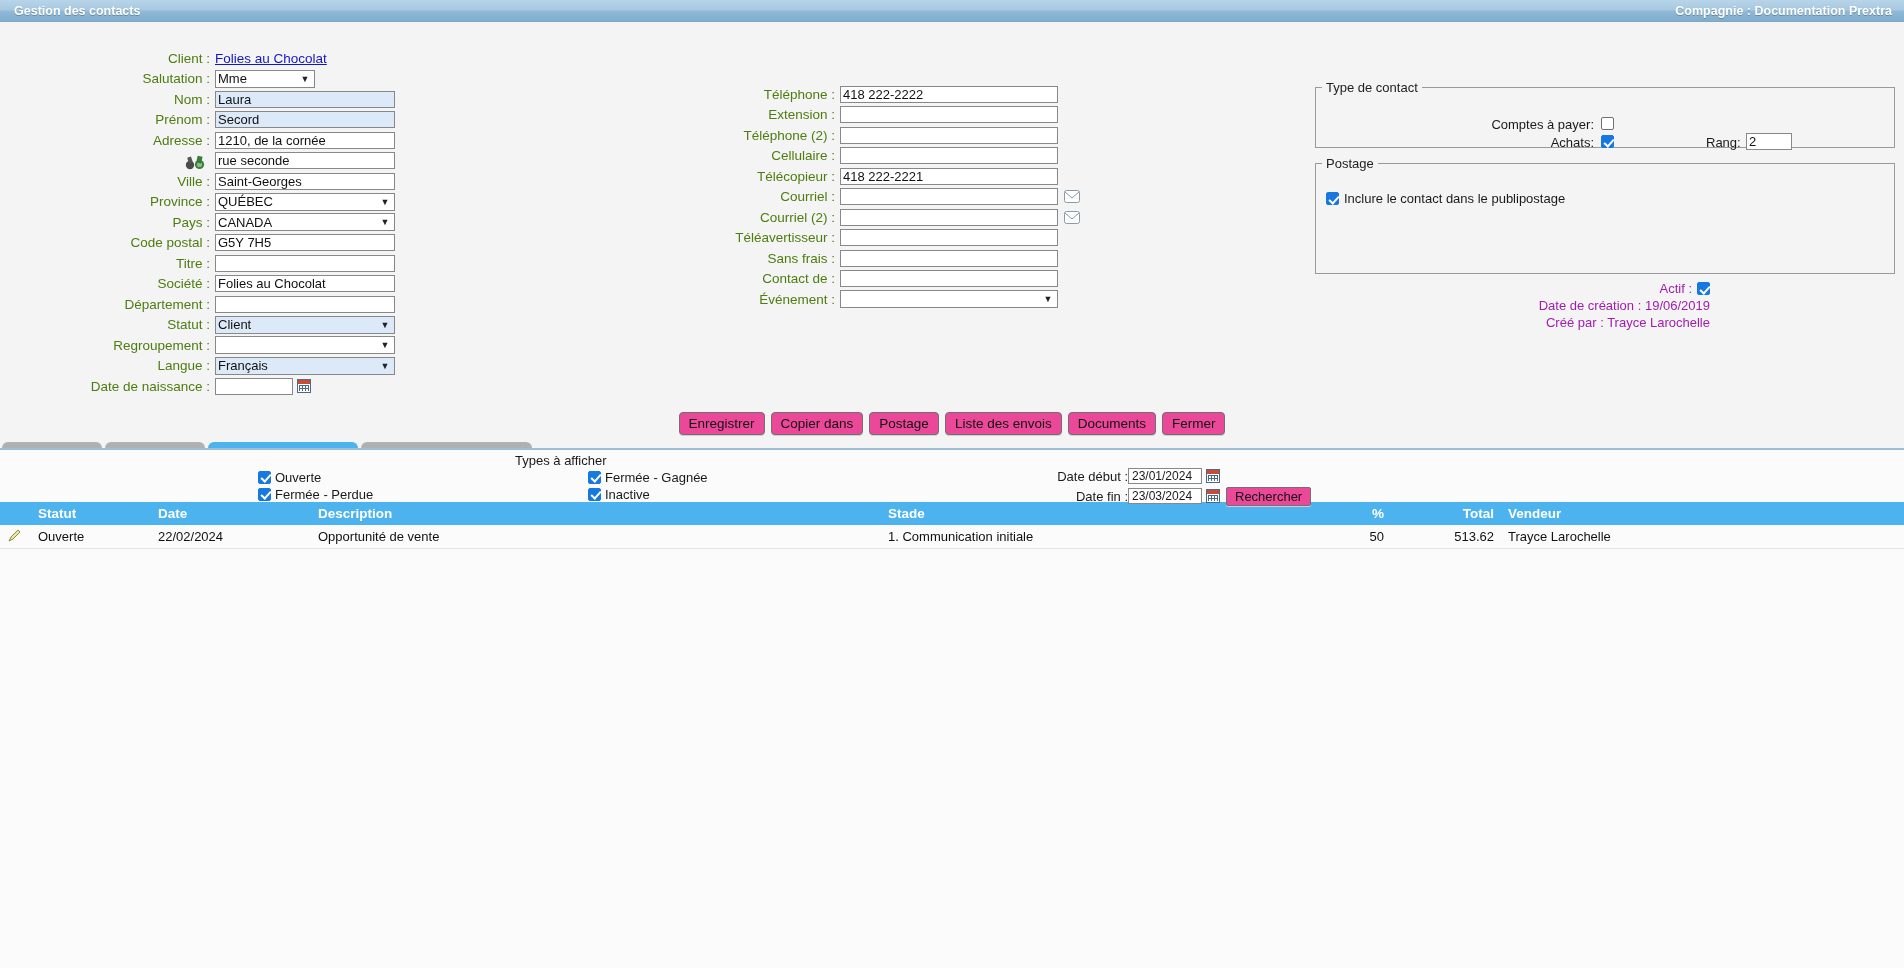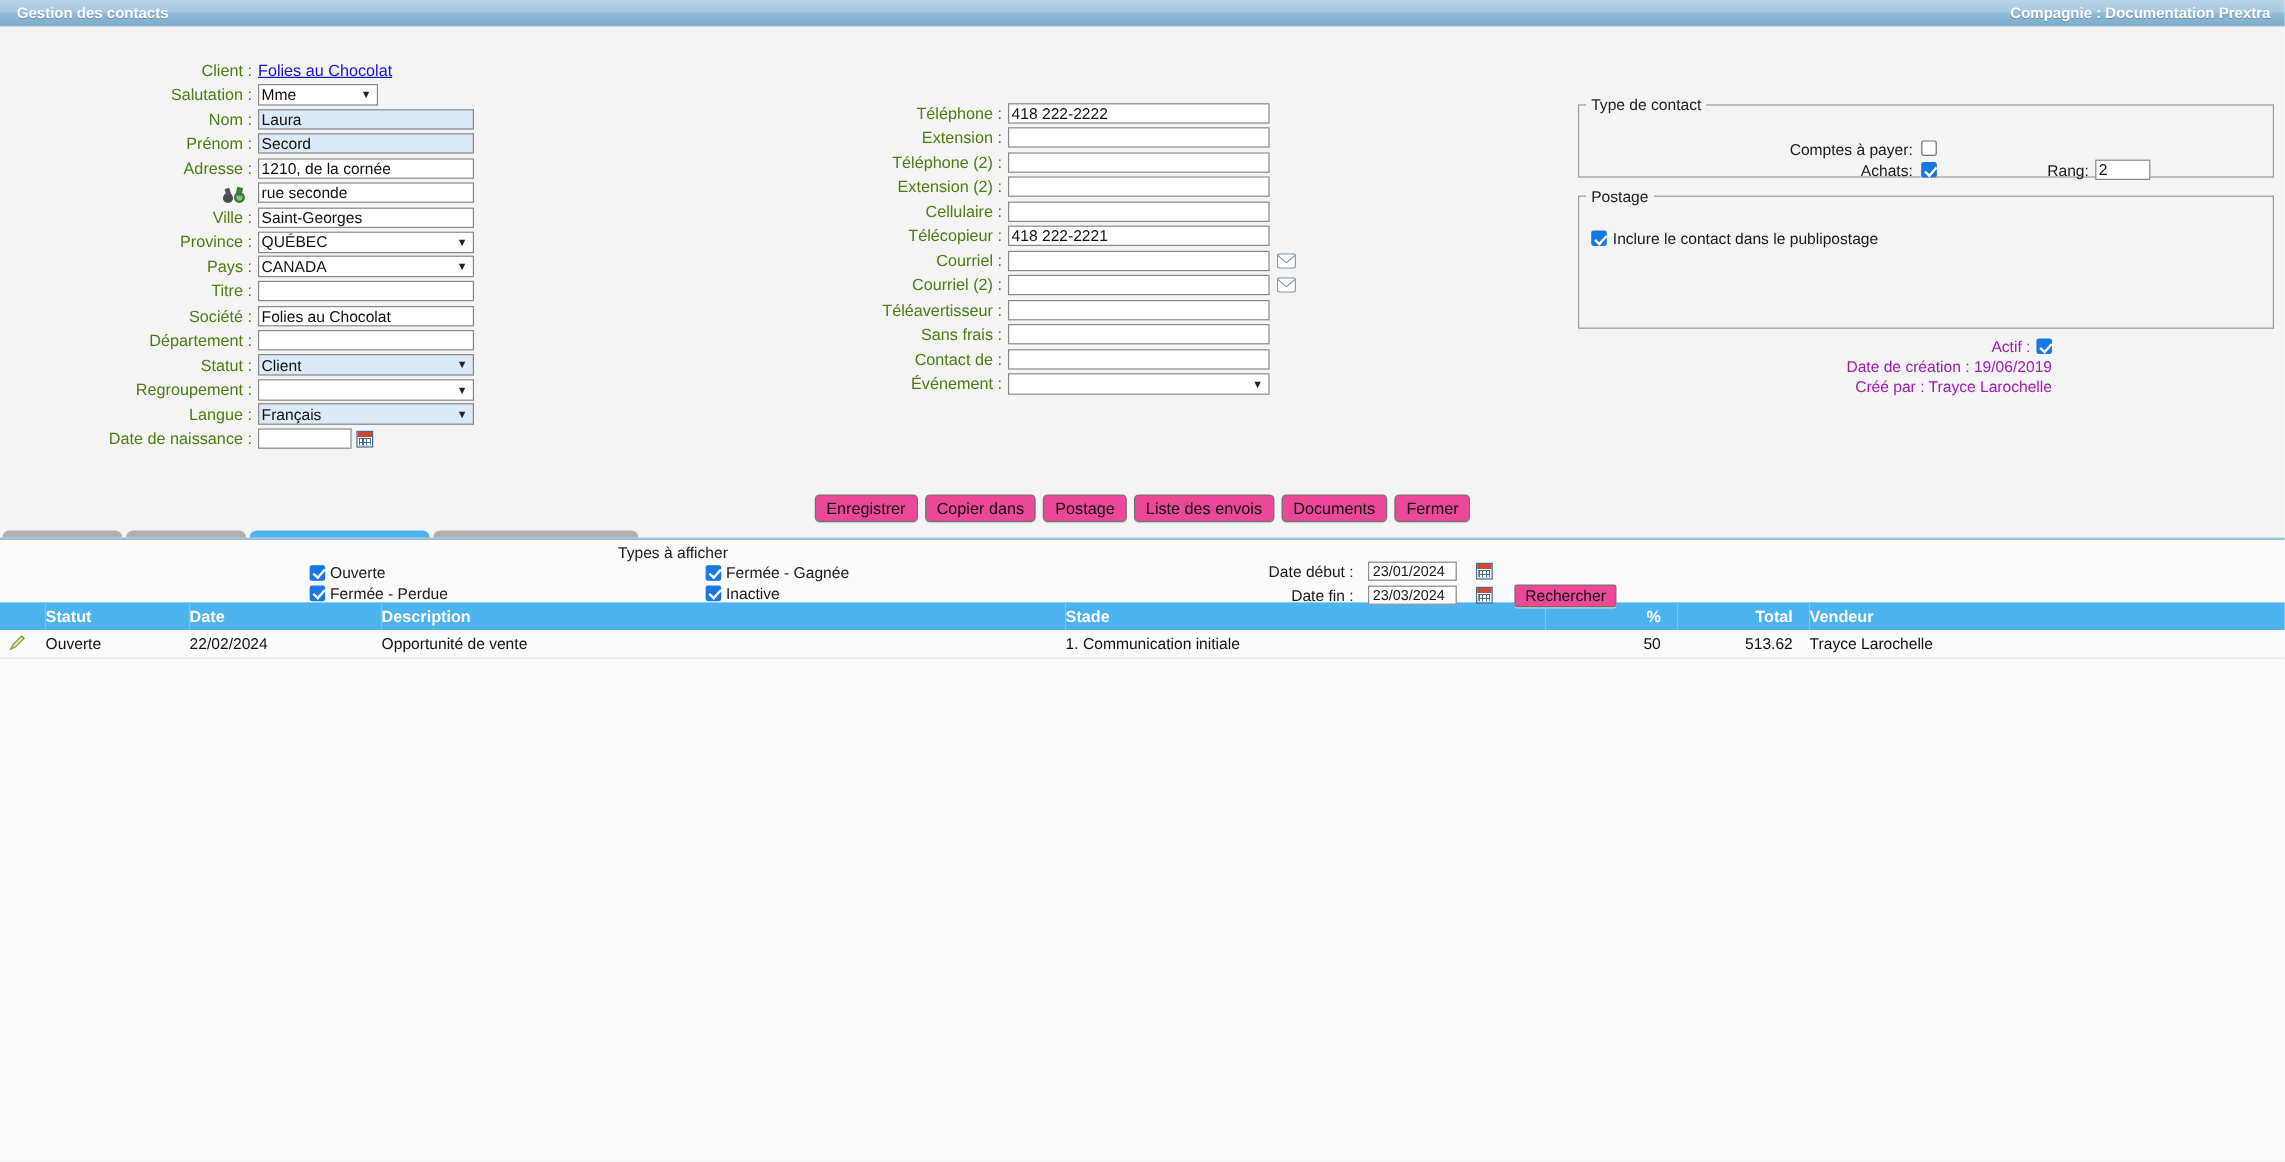--- a/index.html
+++ b/index.html
@@ -147,21 +147,21 @@
 
   
   .panel{
     position:absolute; left:0; top:448px; width:1904px; height:520px;
     background:#fbfbfb; border-top:2px solid #9bbfd6;
   }
   .filters{ position:relative; height:52px; }
   .chkline{ display:flex; align-items:center; font-size:13px; height:16px; }
   .chkline .chk{ margin-right:4px; }
 
-  .daterow{ display:flex; align-items:center; height:20px; font-size:13px; gap:12px;}
+  .daterow{ display:flex; align-items:center; height:20px; font-size:13px; gap:0;}
   .dateinput{
     width:74px;height:16px;border:1px solid #888;background:#fff;
     font-size:12px;padding:0 3px;display:flex;align-items:center;
   }
 
   
   table.grid{ width:100%; border-collapse:collapse; }
   table.grid thead th{
     background:#4cb3ef; color:#fff; text-align:left;
     font-size:13.5px; font-weight:bold; padding:4px 0;
@@ -225,20 +225,24 @@
             <span>QUÉBEC</span>
             <span class="arrow"></span>
           </div>
         </div>
         <div class="frow">
           <div class="flabel">Pays :</div>
           <div class="sel">
             <span>CANADA</span>
             <span class="arrow"></span>
           </div>
+        </div>
+        <div class="frow">
+          <div class="flabel">Code postal :</div>
+          <div class="ctl">G5Y 7H5</div>
         </div>
         <div class="frow">
           <div class="flabel">Titre :</div>
           <div class="ctl"></div>
         </div>
         <div class="frow">
           <div class="flabel">Société :</div>
           <div class="ctl">Folies au Chocolat</div>
         </div>
         <div class="frow">
@@ -288,24 +292,20 @@
       <div class="frow">
         <div class="flabel">Téléphone :</div>
         <div class="ctl">418 222-2222</div>
       </div>
       <div class="frow">
         <div class="flabel">Extension :</div>
         <div class="ctl"></div>
       </div>
       <div class="frow">
         <div class="flabel">Téléphone (2) :</div>
-        <div class="ctl"></div>
-      </div>
-      <div class="frow">
-        <div class="flabel">Extension (2) :</div>
         <div class="ctl"></div>
       </div>
       <div class="frow">
         <div class="flabel">Cellulaire :</div>
         <div class="ctl"></div>
       </div>
       <div class="frow">
         <div class="flabel">Télécopieur :</div>
         <div class="ctl">418 222-2221</div>
       </div>

